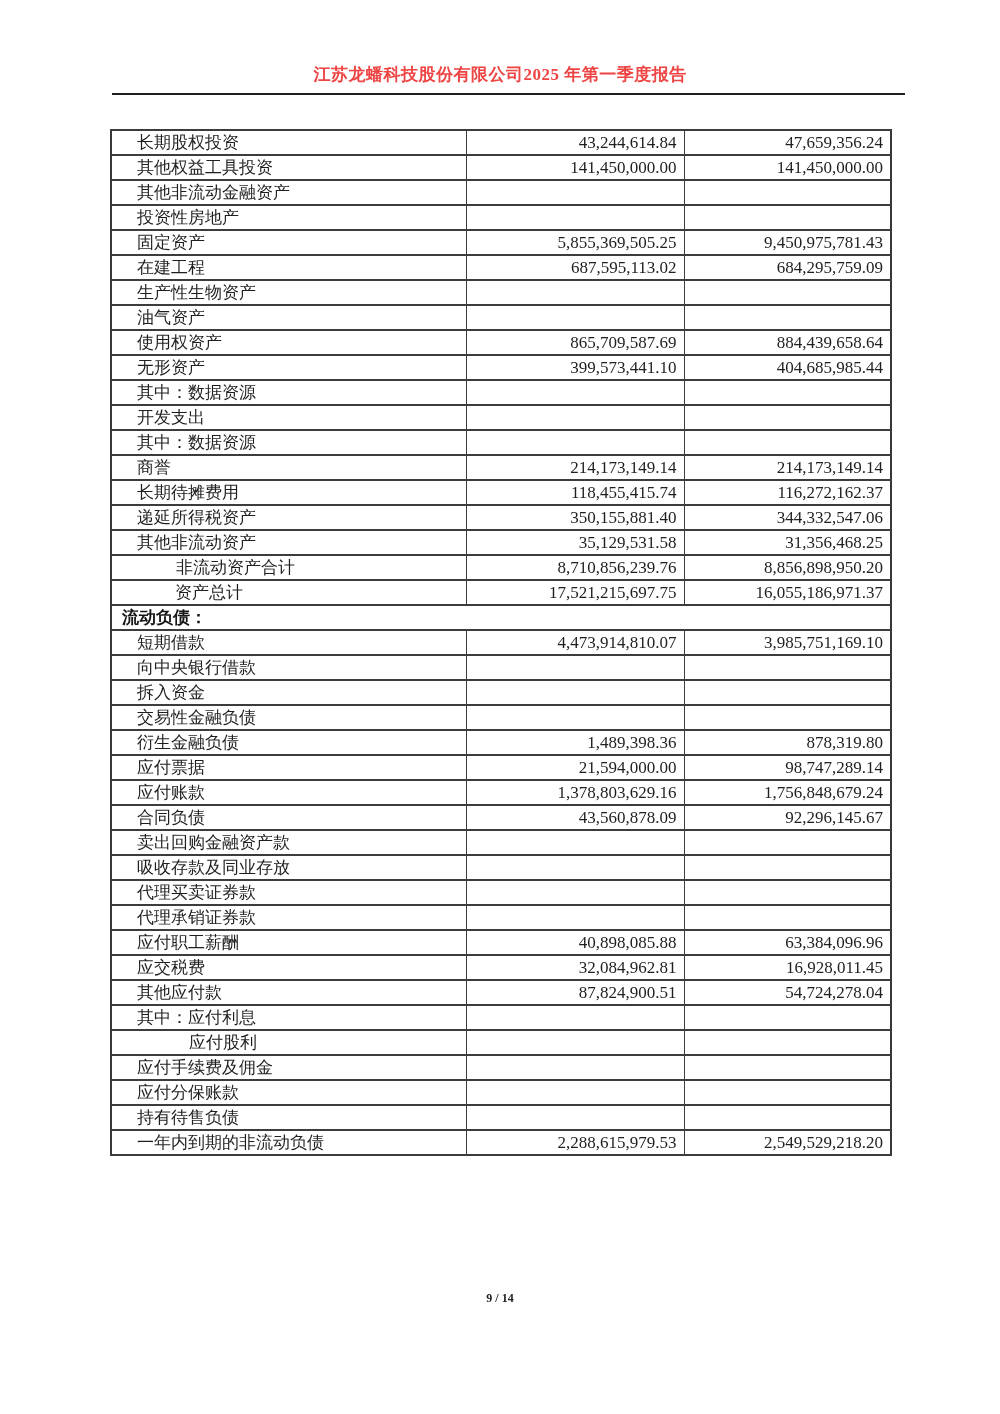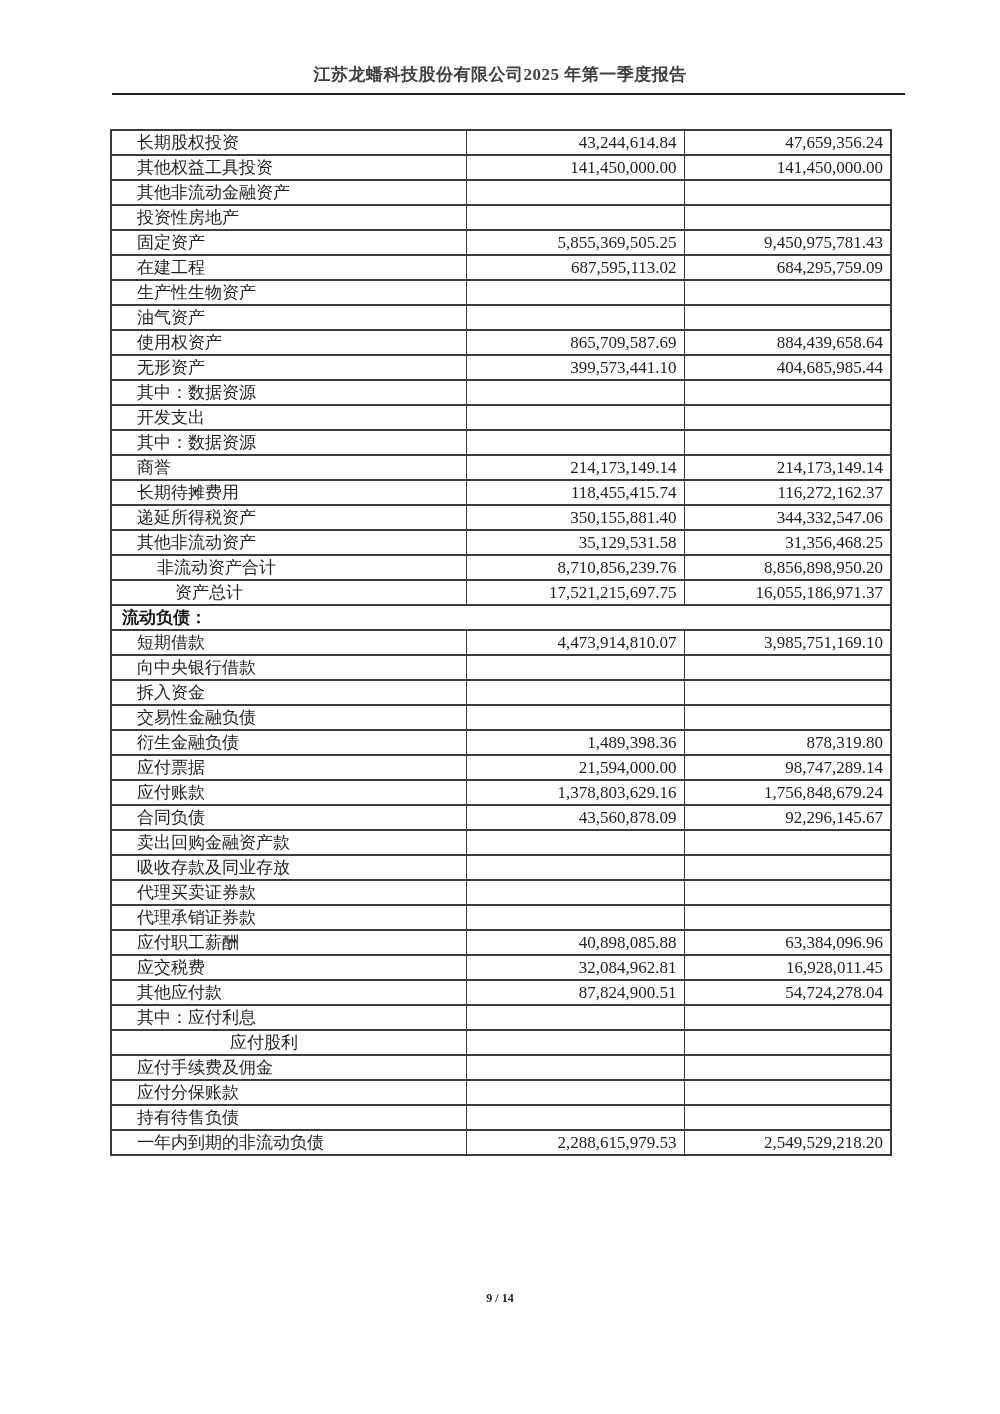--- a/index.html
+++ b/index.html
@@ -14,21 +14,21 @@
   }
   .doc-header {
     position: absolute;
     top: 63px;
     left: 0;
     width: 1000px;
     text-align: center;
     font-size: 17px;
     font-weight: bold;
     letter-spacing: 0.5px;
-    color: #404040;
+    color: #ef4444;
   }
   .header-rule {
     position: absolute;
     top: 93px;
     left: 112px;
     width: 793px;
     height: 2px;
     background: #1f1f1f;
   }
   table.balance-sheet {
@@ -51,23 +51,23 @@
     border-bottom: 2px solid #3c3c3c;
     border-left: 1px solid #3c3c3c;
     border-right: 1px solid #3c3c3c;
     white-space: nowrap;
     overflow: hidden;
     color: #1f1f1f;
   }
   td.lbl { text-align: left; }
   td.val { text-align: right; padding-right: 7px; }
   td.ind-1 { padding-left: 25px; }
-  td.ind-2 { padding-left: 45px; }
+  td.ind-2 { padding-left: 64px; }
   td.ind-3 { padding-left: 63px; }
-  td.ind-4 { padding-left: 118px; margin-top: 22px; }
+  td.ind-4 { padding-left: 77px; margin-top: 22px; }
   tr.section-row td {
     font-weight: bold;
     padding-left: 10px;
     color: #161616;
   }
   .page-footer {
     position: absolute;
     top: 1291px;
     left: 0;
     width: 1000px;

